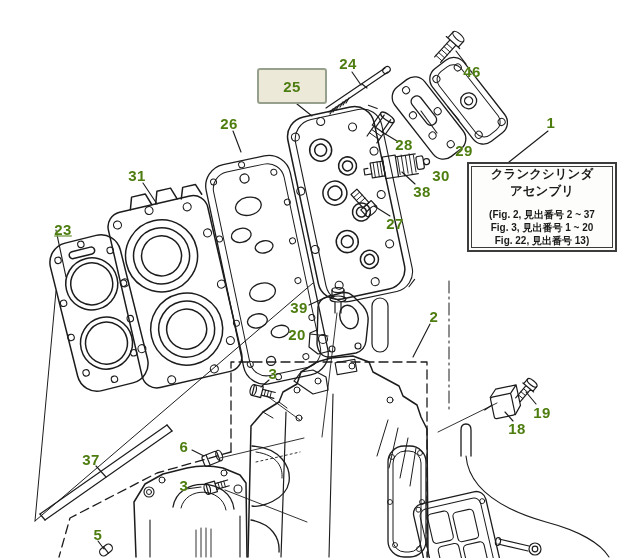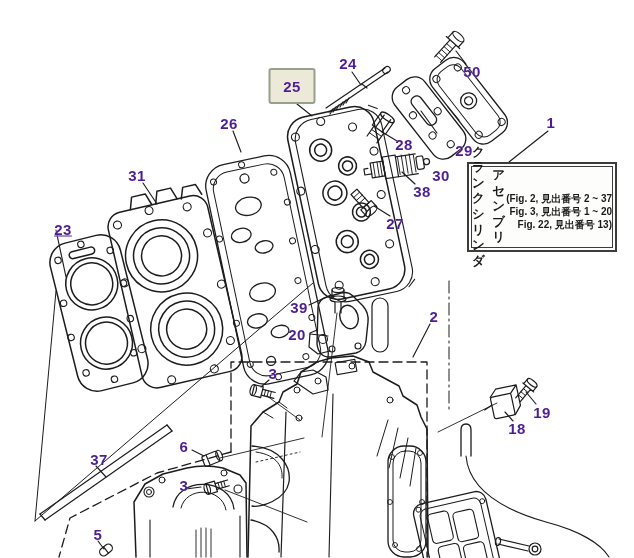--- a/index.html
+++ b/index.html
@@ -18,27 +18,27 @@
     position: absolute;
     left: 0; top: 0;
     width: 634px; height: 558px;
   }
   .callout {
     position: absolute;
     transform: translate(-50%, -50%);
     font-weight: bold;
     font-size: 15px;
     line-height: 1;
-    color: #4c1d95;
+    color: #4d7c0f;
     letter-spacing: 0.5px;
     white-space: nowrap;
     text-shadow: 0 0 1px rgba(255,255,255,0.8);
   }
   .callout.hl {
-    width: 47px;
+    width: 70px;
     height: 36px;
     background: var(--hl-fill, #ece9d8);
     border: 2px solid var(--hl-border, #97a08c);
     border-radius: 3px;
     display: flex;
     align-items: center;
     justify-content: center;
     box-sizing: border-box;
   }
   #infobox {
@@ -51,34 +51,35 @@
     border: 2px solid #3c3c3c;
     background: #fdfdfb;
     padding: 2px;
   }
   #infobox .inner {
     width: 100%;
     height: 100%;
     box-sizing: border-box;
     border: 1px solid #3c3c3c;
     display: flex;
+    flex-direction: column;
     align-items: center;
     justify-content: center;
     gap: 1px;
     padding: 2px 0;
   }
   .ib-title {
     font-size: 12.5px;
     font-weight: bold;
     color: #1a1a1a;
     line-height: 1.25;
   }
   .ib-refs {
     margin-top: 8px;
-    text-align: right;
+    text-align: center;
   }
   .ib-refs div {
     font-size: 10px;
     font-weight: bold;
     color: #1a1a1a;
     line-height: 1.3;
     white-space: nowrap;
   }
 </style>
 </head>
@@ -438,22 +439,22 @@
       <div class="callout" style="left: 299px; top: 307px;">39</div>
       <div class="callout" style="left: 137px; top: 175px;">31</div>
       <div class="callout" style="left: 63px; top: 229px; text-decoration: underline;">23</div>
       <div class="callout" style="left: 348px; top: 63px;">24</div>
       <div class="callout hl" style="left: 292px; top: 86px;">25</div>
       <div class="callout" style="left: 229px; top: 123px;">26</div>
       <div class="callout" style="left: 395px; top: 223px;">27</div>
       <div class="callout" style="left: 404px; top: 144px;">28</div>
       <div class="callout" style="left: 464px; top: 126px; margin-top: 24px;">29</div>
       <div class="callout" style="left: 441px; top: 139px; margin-top: 36px;">30</div>
-      <div class="callout" style="left: 472px; top: 71px;">50</div>
-      <div class="callout" style="left: 91px; top: 459px; margin-left: 8px;">37</div>
+      <div class="callout" style="left: 472px; top: 71px;">46</div>
+      <div class="callout" style="left: 91px; top: 459px;">37</div>
       <div class="callout" style="left: 422px; top: 191px;">38</div>
     </div>
 
   <div id="infobox">
     <div class="inner">
       <div class="ib-title">クランクシリンダ</div>
       <div class="ib-title">アセンブリ</div>
       <div class="ib-refs">
         <div>(Fig. 2, 見出番号 2 ~ 37</div>
         <div>Fig. 3, 見出番号 1 ~ 20</div>

